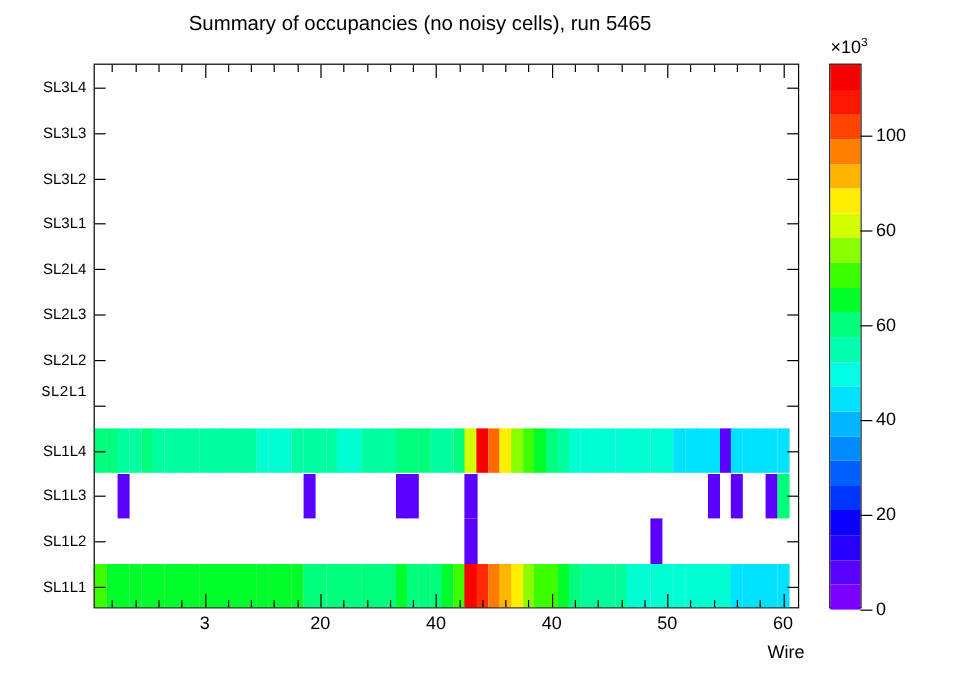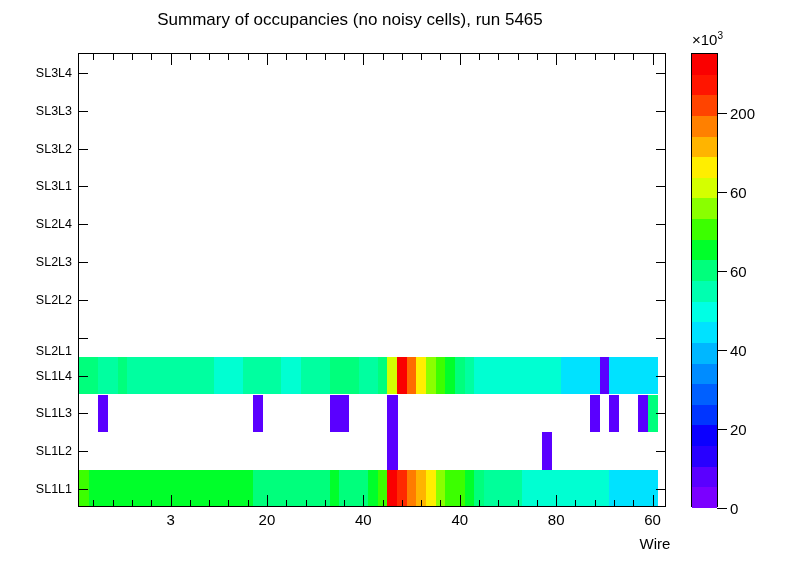--- a/index.html
+++ b/index.html
@@ -189,21 +189,21 @@
         <div class="ytickR" style="top: 397.25px;"></div>
         <div class="ylab" style="top: 397.25px;">SL1L2</div>
         <div class="ytick" style="top: 359.417px;"></div>
         <div class="ytickR" style="top: 359.417px;"></div>
         <div class="ylab" style="top: 359.417px;">SL1L3</div>
         <div class="ytick" style="top: 321.583px;"></div>
         <div class="ytickR" style="top: 321.583px;"></div>
         <div class="ylab" style="top: 321.583px;">SL1L4</div>
         <div class="ytick" style="top: 283.75px;"></div>
         <div class="ytickR" style="top: 283.75px;"></div>
-        <div class="ylab" style="top: 297px;">SL2L1</div>
+        <div class="ylab" style="top: 273px; font-family: Liberation Mono, monospace;">SL2L1</div>
         <div class="ytick" style="top: 245.917px;"></div>
         <div class="ytickR" style="top: 245.917px;"></div>
         <div class="ylab" style="top: 245.917px;">SL2L2</div>
         <div class="ytick" style="top: 208.083px;"></div>
         <div class="ytickR" style="top: 208.083px;"></div>
         <div class="ylab" style="top: 208.083px;">SL2L3</div>
         <div class="ytick" style="top: 170.25px;"></div>
         <div class="ytickR" style="top: 170.25px;"></div>
         <div class="ylab" style="top: 170.25px;">SL2L4</div>
         <div class="ytick" style="top: 132.417px;"></div>
@@ -277,21 +277,21 @@
         <div class="xtick" style="left: 534.984px; height: 6px;"></div>
         <div class="xtickT" style="left: 534.984px; height: 6px;"></div>
         <div class="xtick" style="left: 554.262px; height: 6px;"></div>
         <div class="xtickT" style="left: 554.262px; height: 6px;"></div>
         <div class="xtick" style="left: 573.541px; height: 11px;"></div>
         <div class="xtickT" style="left: 573.541px; height: 11px;"></div>
         <div class="xlab" style="left: 91.5738px;">3</div>
         <div class="xlab" style="left: 187.967px;">20</div>
         <div class="xlab" style="left: 284.361px;">40</div>
         <div class="xlab" style="left: 380.754px;">40</div>
-        <div class="xlab" style="left: 477.148px;">80</div>
+        <div class="xlab" style="left: 477.148px;">50</div>
         <div class="xlab" style="left: 573.541px;">60</div>
       </div>
   </div>
 
   <div class="xtitle" id="xtitle" style="left: 639.541px; top: 535px;">Wire</div>
 
   <div class="pexp">
     <span>×10</span><sup>3</sup>
   </div>
   <div id="palette">
@@ -321,16 +321,16 @@
       <div class="plab" style="top: 454px;">0</div>
       <div class="ptick" style="top: 375.043px;"></div>
       <div class="plab" style="top: 375.043px;">20</div>
       <div class="ptick" style="top: 296.087px;"></div>
       <div class="plab" style="top: 296.087px;">40</div>
       <div class="ptick" style="top: 217.13px;"></div>
       <div class="plab" style="top: 217.13px;">60</div>
       <div class="ptick" style="top: 138.174px;"></div>
       <div class="plab" style="top: 138.174px;">60</div>
       <div class="ptick" style="top: 59.2174px;"></div>
-      <div class="plab" style="top: 59.2174px;">200</div>
+      <div class="plab" style="top: 59.2174px;">100</div>
     </div>
 
 </div>
 
 </body></html>

